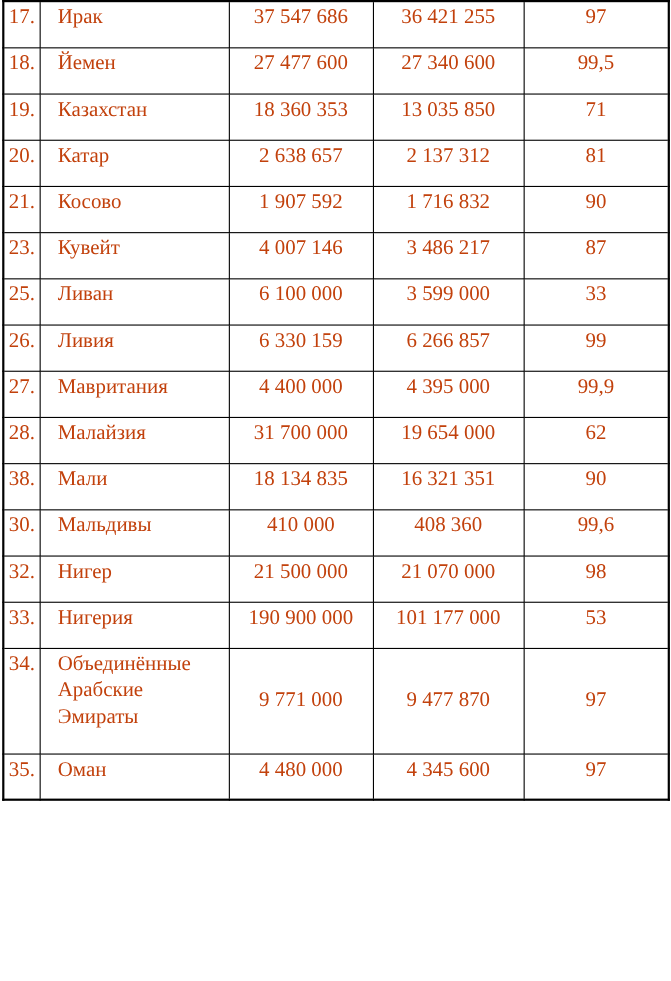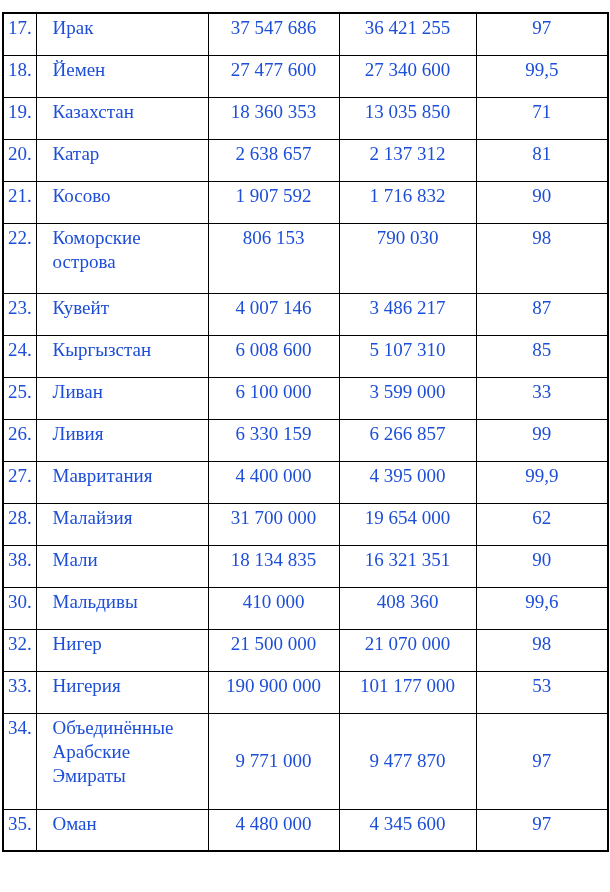--- a/index.html
+++ b/index.html
@@ -11,25 +11,25 @@
   .page {
     width: 610px;
     height: 892px;
     background: #ffffff;
     overflow: hidden;
   }
   table.doc-table {
     border-collapse: collapse;
     table-layout: fixed;
     width: 605px;
-    margin: 12px 0 0 2px;
+    margin: 0 0 0 2px;
     border: 2px solid #000000;
     font-family: "Liberation Serif", "DejaVu Serif", serif;
     font-size: 19px;
-    color: #1d4ed8;
+    color: #c2410c;
     background: #ffffff;
   }
   col.c-index  { width: 33px; }
   col.c-name   { width: 172px; }
   col.c-num1   { width: 131px; }
   col.c-num2   { width: 137px; }
   col.c-pct    { width: 132px; }
   td {
     border: 1px solid #000000;
     vertical-align: top;
@@ -90,41 +90,26 @@
           <td class="cell-num">2 137 312</td>
           <td class="cell-pct">81</td>
         </tr>
         <tr class="lines-1">
           <td class="cell-index">21.</td>
           <td class="cell-name">Косово</td>
           <td class="cell-num">1 907 592</td>
           <td class="cell-num">1 716 832</td>
           <td class="cell-pct">90</td>
         </tr>
-        <tr class="lines-2">
-          <td class="cell-index">22.</td>
-          <td class="cell-name">Коморские
-острова</td>
-          <td class="cell-num">806 153</td>
-          <td class="cell-num">790 030</td>
-          <td class="cell-pct">98</td>
-        </tr>
         <tr class="lines-1">
           <td class="cell-index">23.</td>
           <td class="cell-name">Кувейт</td>
           <td class="cell-num">4 007 146</td>
           <td class="cell-num">3 486 217</td>
           <td class="cell-pct">87</td>
-        </tr>
-        <tr class="lines-1">
-          <td class="cell-index">24.</td>
-          <td class="cell-name">Кыргызстан</td>
-          <td class="cell-num">6 008 600</td>
-          <td class="cell-num">5 107 310</td>
-          <td class="cell-pct">85</td>
         </tr>
         <tr class="lines-1">
           <td class="cell-index">25.</td>
           <td class="cell-name">Ливан</td>
           <td class="cell-num">6 100 000</td>
           <td class="cell-num">3 599 000</td>
           <td class="cell-pct">33</td>
         </tr>
         <tr class="lines-1">
           <td class="cell-index">26.</td>

